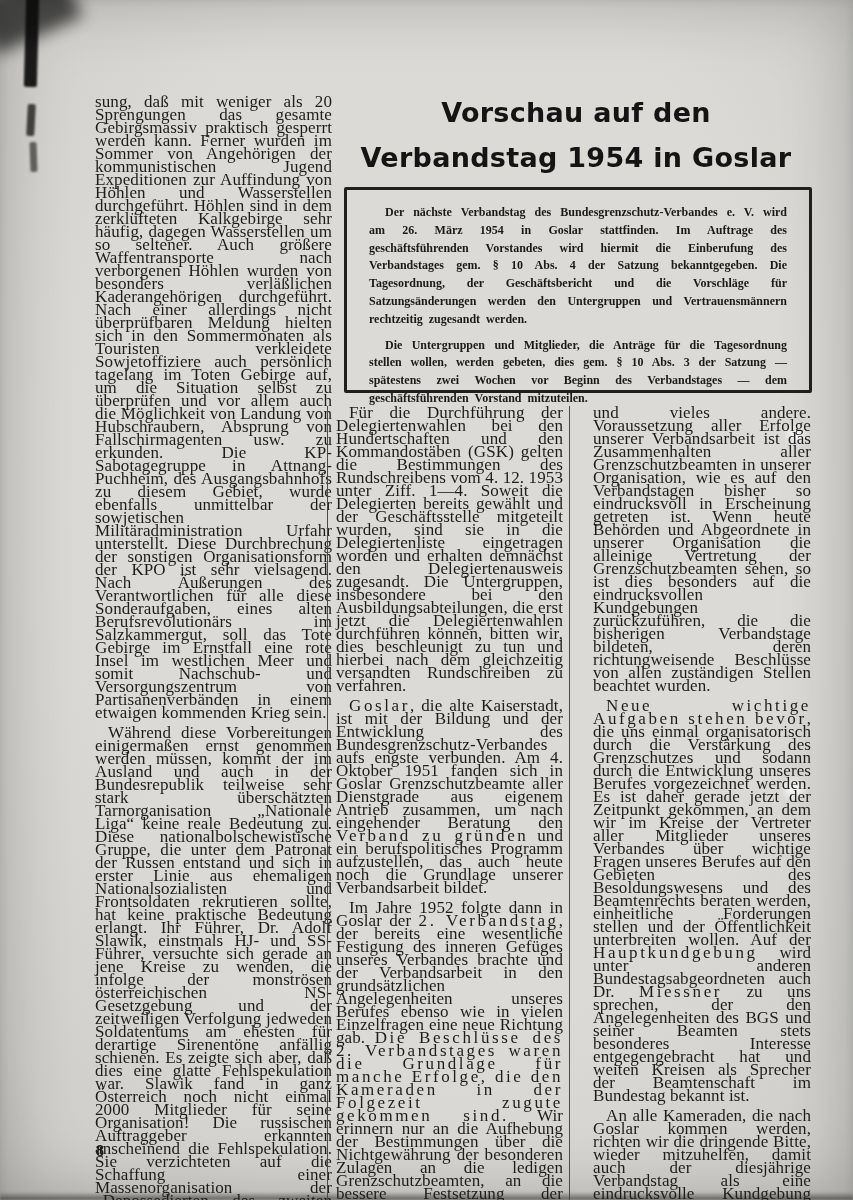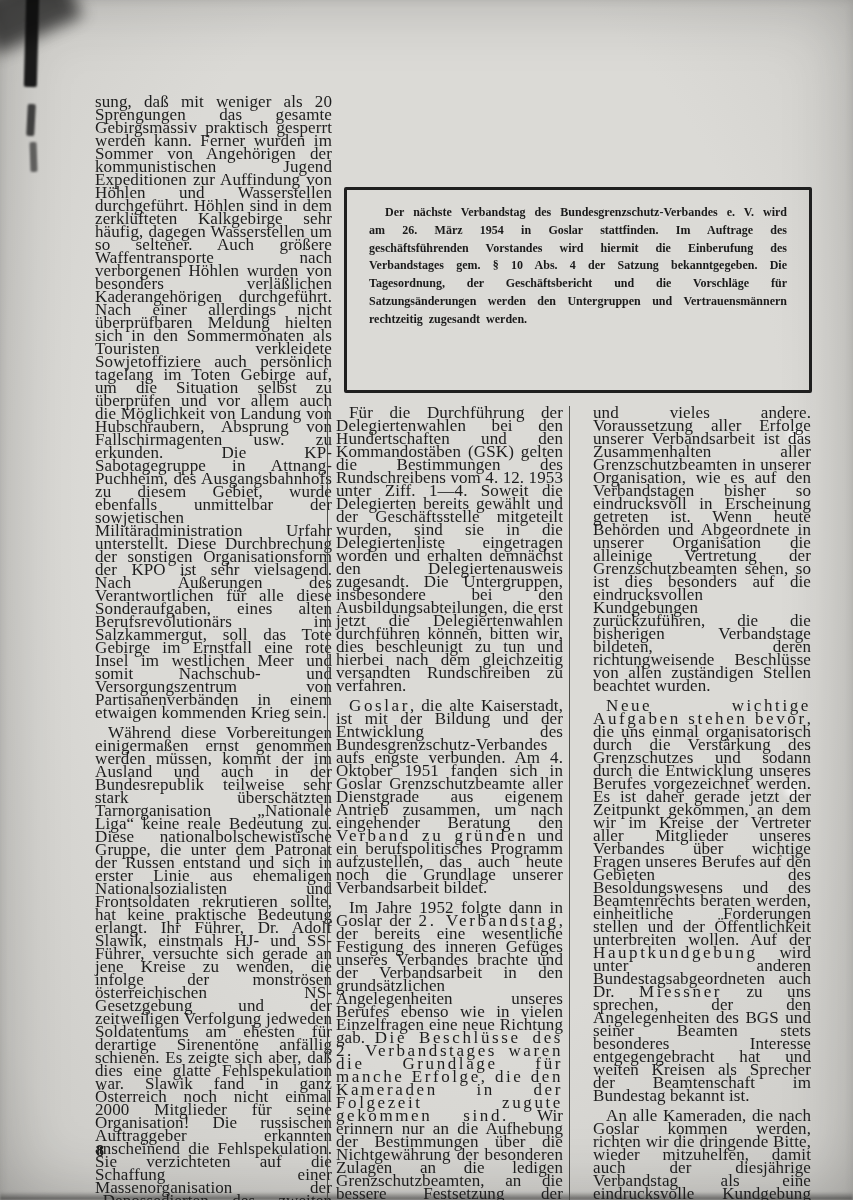--- a/index.html
+++ b/index.html
@@ -54,24 +54,27 @@
     <p class="body-par noindent"><span>sung, daß mit weniger als 20 Sprengungen das gesamte Gebirgsmassiv praktisch gesperrt werden kann. Ferner wurden im Sommer von Angehörigen der kommunistischen Jugend Expeditionen zur Auffindung von Höhlen und Wasserstellen durchgeführt. Höhlen sind in dem zerklüfteten Kalkgebirge sehr häufig, dagegen Wasserstellen um so seltener. Auch größere Waffentransporte nach verborgenen Höhlen wurden von besonders verläßlichen Kaderangehörigen durchgeführt. Nach einer allerdings nicht überprüfbaren Meldung hielten sich in den Sommermonaten als Touristen verkleidete Sowjetoffiziere auch persönlich tagelang im Toten Gebirge auf, um die Situation selbst zu überprüfen und vor allem auch die Möglichkeit von Landung von Hubschraubern, Absprung von Fallschirmagenten usw. zu erkunden. Die KP-Sabotagegruppe in Attnang-Puchheim, des Ausgangsbahnhofs zu diesem Gebiet, wurde ebenfalls unmittelbar der sowjetischen Militäradministration Urfahr unterstellt. Diese Durchbrechung der sonstigen Organisationsform der KPO ist sehr vielsagend. Nach Äußerungen des Verantwortlichen für alle diese Sonderaufgaben, eines alten Berufsrevolutionärs im Salzkammergut, soll das Tote Gebirge im Ernstfall eine rote Insel im westlichen Meer und somit Nachschub- und Versorgungszentrum von Partisanenverbänden in einem etwaigen kommenden Krieg sein.</span></p>
     <p class="body-par"><span>Während diese Vorbereitungen einigermaßen ernst genommen werden müssen, kommt der im Ausland und auch in der Bundesrepublik teilweise sehr stark überschätzten Tarnorganisation „Nationale Liga“ keine reale Bedeutung zu. Diese nationalbolschewistische Gruppe, die unter dem Patronat der Russen entstand und sich in erster Linie aus ehemaligen Nationalsozialisten und Frontsoldaten rekrutieren sollte, hat keine praktische Bedeutung erlangt. Ihr Führer, Dr. Adolf Slawik, einstmals HJ- und SS-Führer, versuchte sich gerade an jene Kreise zu wenden, die infolge der monströsen österreichischen NS-Gesetzgebung und der zeitweiligen Verfolgung jedweden Soldatentums am ehesten für derartige Sirenentöne anfällig schienen. Es zeigte sich aber, daß dies eine glatte Fehlspekulation war. Slawik fand in ganz Österreich noch nicht einmal 2000 Mitglieder für seine Organisation! Die russischen Auftraggeber erkannten anscheinend die Fehlspekulation. Sie verzichteten auf die Schaffung einer Massenorganisation der „Depossedierten des zweiten Weltkrieges“ und beauftragten Slawik mit der Sammlung von „Spezialisten“ jeder Art, wobei Rüstungsfachleute, Physiker, Offiziere des deutschen Nachrichtendienstes u. ä. ganz besonders geschätzt werden. Diese Leute sollen an einem geheimgehaltenen Platz in der deutschen Sowjetzone in Speziallehrgängen zusammengezogen und für den Fall X ausgebildet werden.</span></p>
     <p class="body-par last">Die aufgezeigten Tatsachen und Überlegungen lassen erkennen, daß nach Stalins Tod die Problematik der politischen und militärischen Strategie Moskaus ganz besonders in Österreich</p>
     <div class="sig-row">
       <span>deutlich wird.</span>
       <span class="sig">Dr. Rud. Baumeister</span>
     </div>
   </div>
 
   <div class="title">
+    <div>Vorschau auf den</div>
+    <div>Verbandstag 1954 in Goslar</div>
   </div>
 
   <div class="notice-box">
     <p class="box-par">Der nächste Verbandstag des Bundesgrenzschutz-Verbandes e. V. wird am 26. März 1954 in Goslar stattfinden. Im Auftrage des geschäftsführenden Vorstandes wird hiermit die Einberufung des Verbandstages gem. § 10 Abs. 4 der Satzung bekanntgegeben. Die Tagesordnung, der Geschäftsbericht und die Vorschläge für Satzungsänderungen werden den Untergruppen und Vertrauensmännern rechtzeitig zugesandt werden.</p>
+    <p class="box-par">Die Untergruppen und Mitglieder, die Anträge für die Tagesordnung stellen wollen, werden gebeten, dies gem. § 10 Abs. 3 der Satzung — spätestens zwei Wochen vor Beginn des Verbandstages — dem geschäftsführenden Vorstand mitzuteilen.</p>
   </div>
 
   <div class="lower body-text">
     <div class="col-mid">
       <p class="body-par"><span>Für die Durchführung der Delegiertenwahlen bei den Hundertschaften und den Kommandostäben (GSK) gelten die Bestimmungen des Rundschreibens vom 4. 12. 1953 unter Ziff. 1—4. Soweit die Delegierten bereits gewählt und der Geschäftsstelle mitgeteilt wurden, sind sie in die Delegiertenliste eingetragen worden und erhalten demnächst den Delegiertenausweis zugesandt. Die Untergruppen, insbesondere bei den Ausbildungsabteilungen, die erst jetzt die Delegiertenwahlen durchführen können, bitten wir, dies beschleunigt zu tun und hierbei nach dem gleichzeitig versandten Rundschreiben zu verfahren.</span></p>
       <p class="body-par"><span class="sperr">Goslar</span><span>, die alte Kaiserstadt, ist mit der Bildung und der Entwicklung des Bundesgrenzschutz-Verbandes aufs engste verbunden. Am 4. Oktober 1951 fanden sich in Goslar Grenzschutzbeamte aller Dienstgrade aus eigenem Antrieb zusammen, um nach eingehender Beratung den </span><span class="sperr">Verband zu gründen</span><span> und ein berufspolitisches Programm aufzustellen, das auch heute noch die Grundlage unserer Verbandsarbeit bildet.</span></p>
       <p class="body-par last"><span>Im Jahre 1952 folgte dann in Goslar der </span><span class="sperr">2. Verbandstag</span><span>, der bereits eine wesentliche Festigung des inneren Gefüges unseres Verbandes brachte und der Verbandsarbeit in den grundsätzlichen Angelegenheiten unseres Berufes ebenso wie in vielen Einzelfragen eine neue Richtung gab. </span><span class="sperr">Die Beschlüsse des 2. Verbandstages waren die Grundlage für manche Erfolge, die den Kameraden in der Folgezeit zugute gekommen sind.</span><span> Wir erinnern nur an die Aufhebung der Bestimmungen über die Nichtgewährung der besonderen Zulagen an die ledigen Grenzschutzbeamten, an die bessere Festsetzung der Grundgehälter der Wachtmeister und Oberwachtmeister als Vorarbeit für die Besoldungsreform, die Verbesserungen, die hinsichtlich der Vorschriften über Umzugskostenentschädigung, Übergangsbeihilfen usw. bei den Verhandlungen über das vorl. BPolBG erreicht werden konnten,</span></p>
     </div>
     <div class="col-right">
       <p class="body-par noindent"><span>und vieles andere. Voraussetzung aller Erfolge unserer Verbandsarbeit ist das Zusammenhalten aller Grenzschutzbeamten in unserer Organisation, wie es auf den Verbandstagen bisher so eindrucksvoll in Erscheinung getreten ist. Wenn heute Behörden und Abgeordnete in unserer Organisation die alleinige Vertretung der Grenzschutzbeamten sehen, so ist dies besonders auf die eindrucksvollen Kundgebungen zurückzuführen, die die bisherigen Verbandstage bildeten, deren richtungweisende Beschlüsse von allen zuständigen Stellen beachtet wurden.</span></p>

